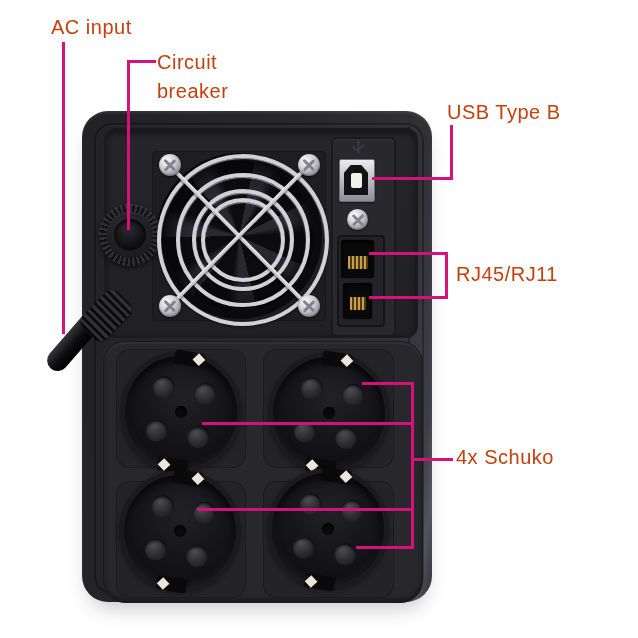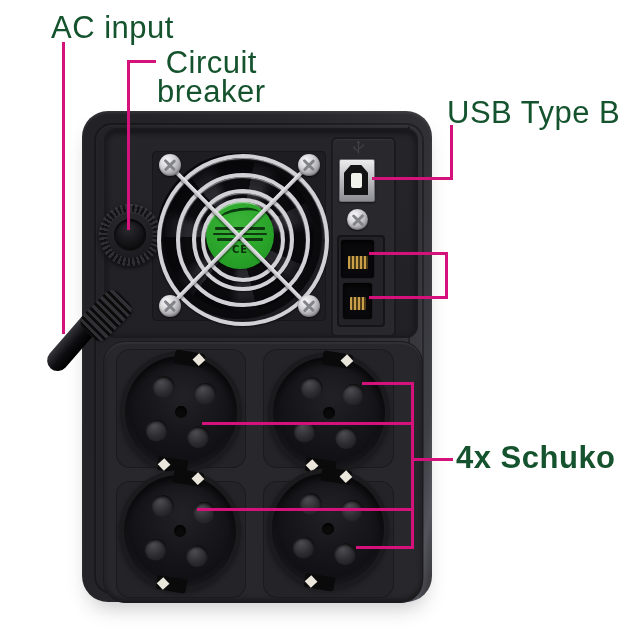--- a/index.html
+++ b/index.html
@@ -2,22 +2,22 @@
 <html><head>
 <meta charset="utf-8">
 <style>
   html,body{margin:0;padding:0;background:#fff;}
   #stage{
     position:relative;width:638px;height:638px;background:#ffffff;overflow:hidden;
     font-family:"Liberation Sans",sans-serif;
   }
   
   .label{
-    position:absolute;font-size:31px;letter-spacing:.5px;color:#14532d;
-    line-height:29px;white-space:nowrap;z-index:60;font-weight:400;text-align:center;
+    position:absolute;font-size:20px;letter-spacing:.5px;color:#c2410c;
+    line-height:29px;white-space:nowrap;z-index:60;font-weight:400;
   }
   .label span{display:block;}
   
   .lead{position:absolute;background:#D5117B;z-index:50;}
   
   .abs{position:absolute;}
   #body{
     left:82px;top:111px;width:350px;height:491px;border-radius:26px;
     background:linear-gradient(100deg,#222226 0%,#28282c 50%,#303035 80%,#3f3f46 92%,#54545c 96%,#2c2c30 100%);
     box-shadow:0 12px 22px -8px rgba(0,0,0,.25), inset 0 2px 3px rgba(255,255,255,.09);
@@ -176,22 +176,23 @@
     <span>AC input</span>
   </div>
   <div class="label" style="left:157px;top:48px;">
     <span>Circuit</span>
     <span>breaker</span>
   </div>
   <div class="label" style="left:447px;top:98px;">
     <span>USB Type B</span>
   </div>
   <div class="label" style="left:456px;top:260px;">
-  </div>
-  <div class="label" style="left:456px;top:443px;font-weight:bold;">
+    <span>RJ45/RJ11</span>
+  </div>
+  <div class="label" style="left:456px;top:443px;">
     <span>4x Schuko</span>
   </div>
 
   <div class="lead" style="left:62px;top:42px;width:3px;height:292px;"></div>
   <div class="lead" style="left:127px;top:60px;width:29px;height:3px;"></div>
   <div class="lead" style="left:127px;top:60px;width:3px;height:170px;"></div>
   <div class="lead" style="left:450px;top:125px;width:3px;height:55px;"></div>
   <div class="lead" style="left:372px;top:177px;width:81px;height:3px;"></div>
   <div class="lead" style="left:369px;top:252px;width:79px;height:3px;"></div>
   <div class="lead" style="left:369px;top:296px;width:79px;height:3px;"></div>
@@ -208,27 +209,20 @@
   <div class="abs" id="side-seam"></div>
   <div class="abs" id="control-panel"></div>
 
   <div class="abs" id="breaker-ring"></div>
   <div class="abs" id="breaker-mid"></div>
   <div class="abs" id="breaker-button"></div>
 
   <div class="abs" id="fan-plate"></div>
   <div class="abs" id="fan-opening"></div>
   <div class="abs" id="fan-blades"></div>
-  <div class="abs" id="fan-sticker">
-    <div id="sticker-swoosh"></div>
-    <div class="s-line" style="width:50px;"></div>
-    <div class="s-line" style="width:54px;"></div>
-    <div class="s-line" style="width:46px;"></div>
-    <span id="ce-mark">CE</span>
-  </div>
   <div class="g-ring" style="left:157px;top:154px;width:164px;height:164px;"></div>
   <div class="g-ring" style="left:176px;top:173px;width:126px;height:126px;"></div>
   <div class="g-ring" style="left:192px;top:189px;width:94px;height:94px;"></div>
   <div class="g-ring" style="left:201px;top:198px;width:76px;height:76px;"></div>
   <div class="g-wire" style="left:140px;top:234px;width:198px;transform:rotate(45.4deg);"></div>
   <div class="g-wire" style="left:140px;top:234px;width:198px;transform:rotate(-45.4deg);"></div>
   <div class="screw" style="left:159px;top:154px;width:22px;height:22px;"></div>
   <div class="screw" style="left:298px;top:154px;width:22px;height:22px;"></div>
   <div class="screw" style="left:159px;top:295px;width:22px;height:22px;"></div>
   <div class="screw" style="left:298px;top:295px;width:22px;height:22px;"></div>

